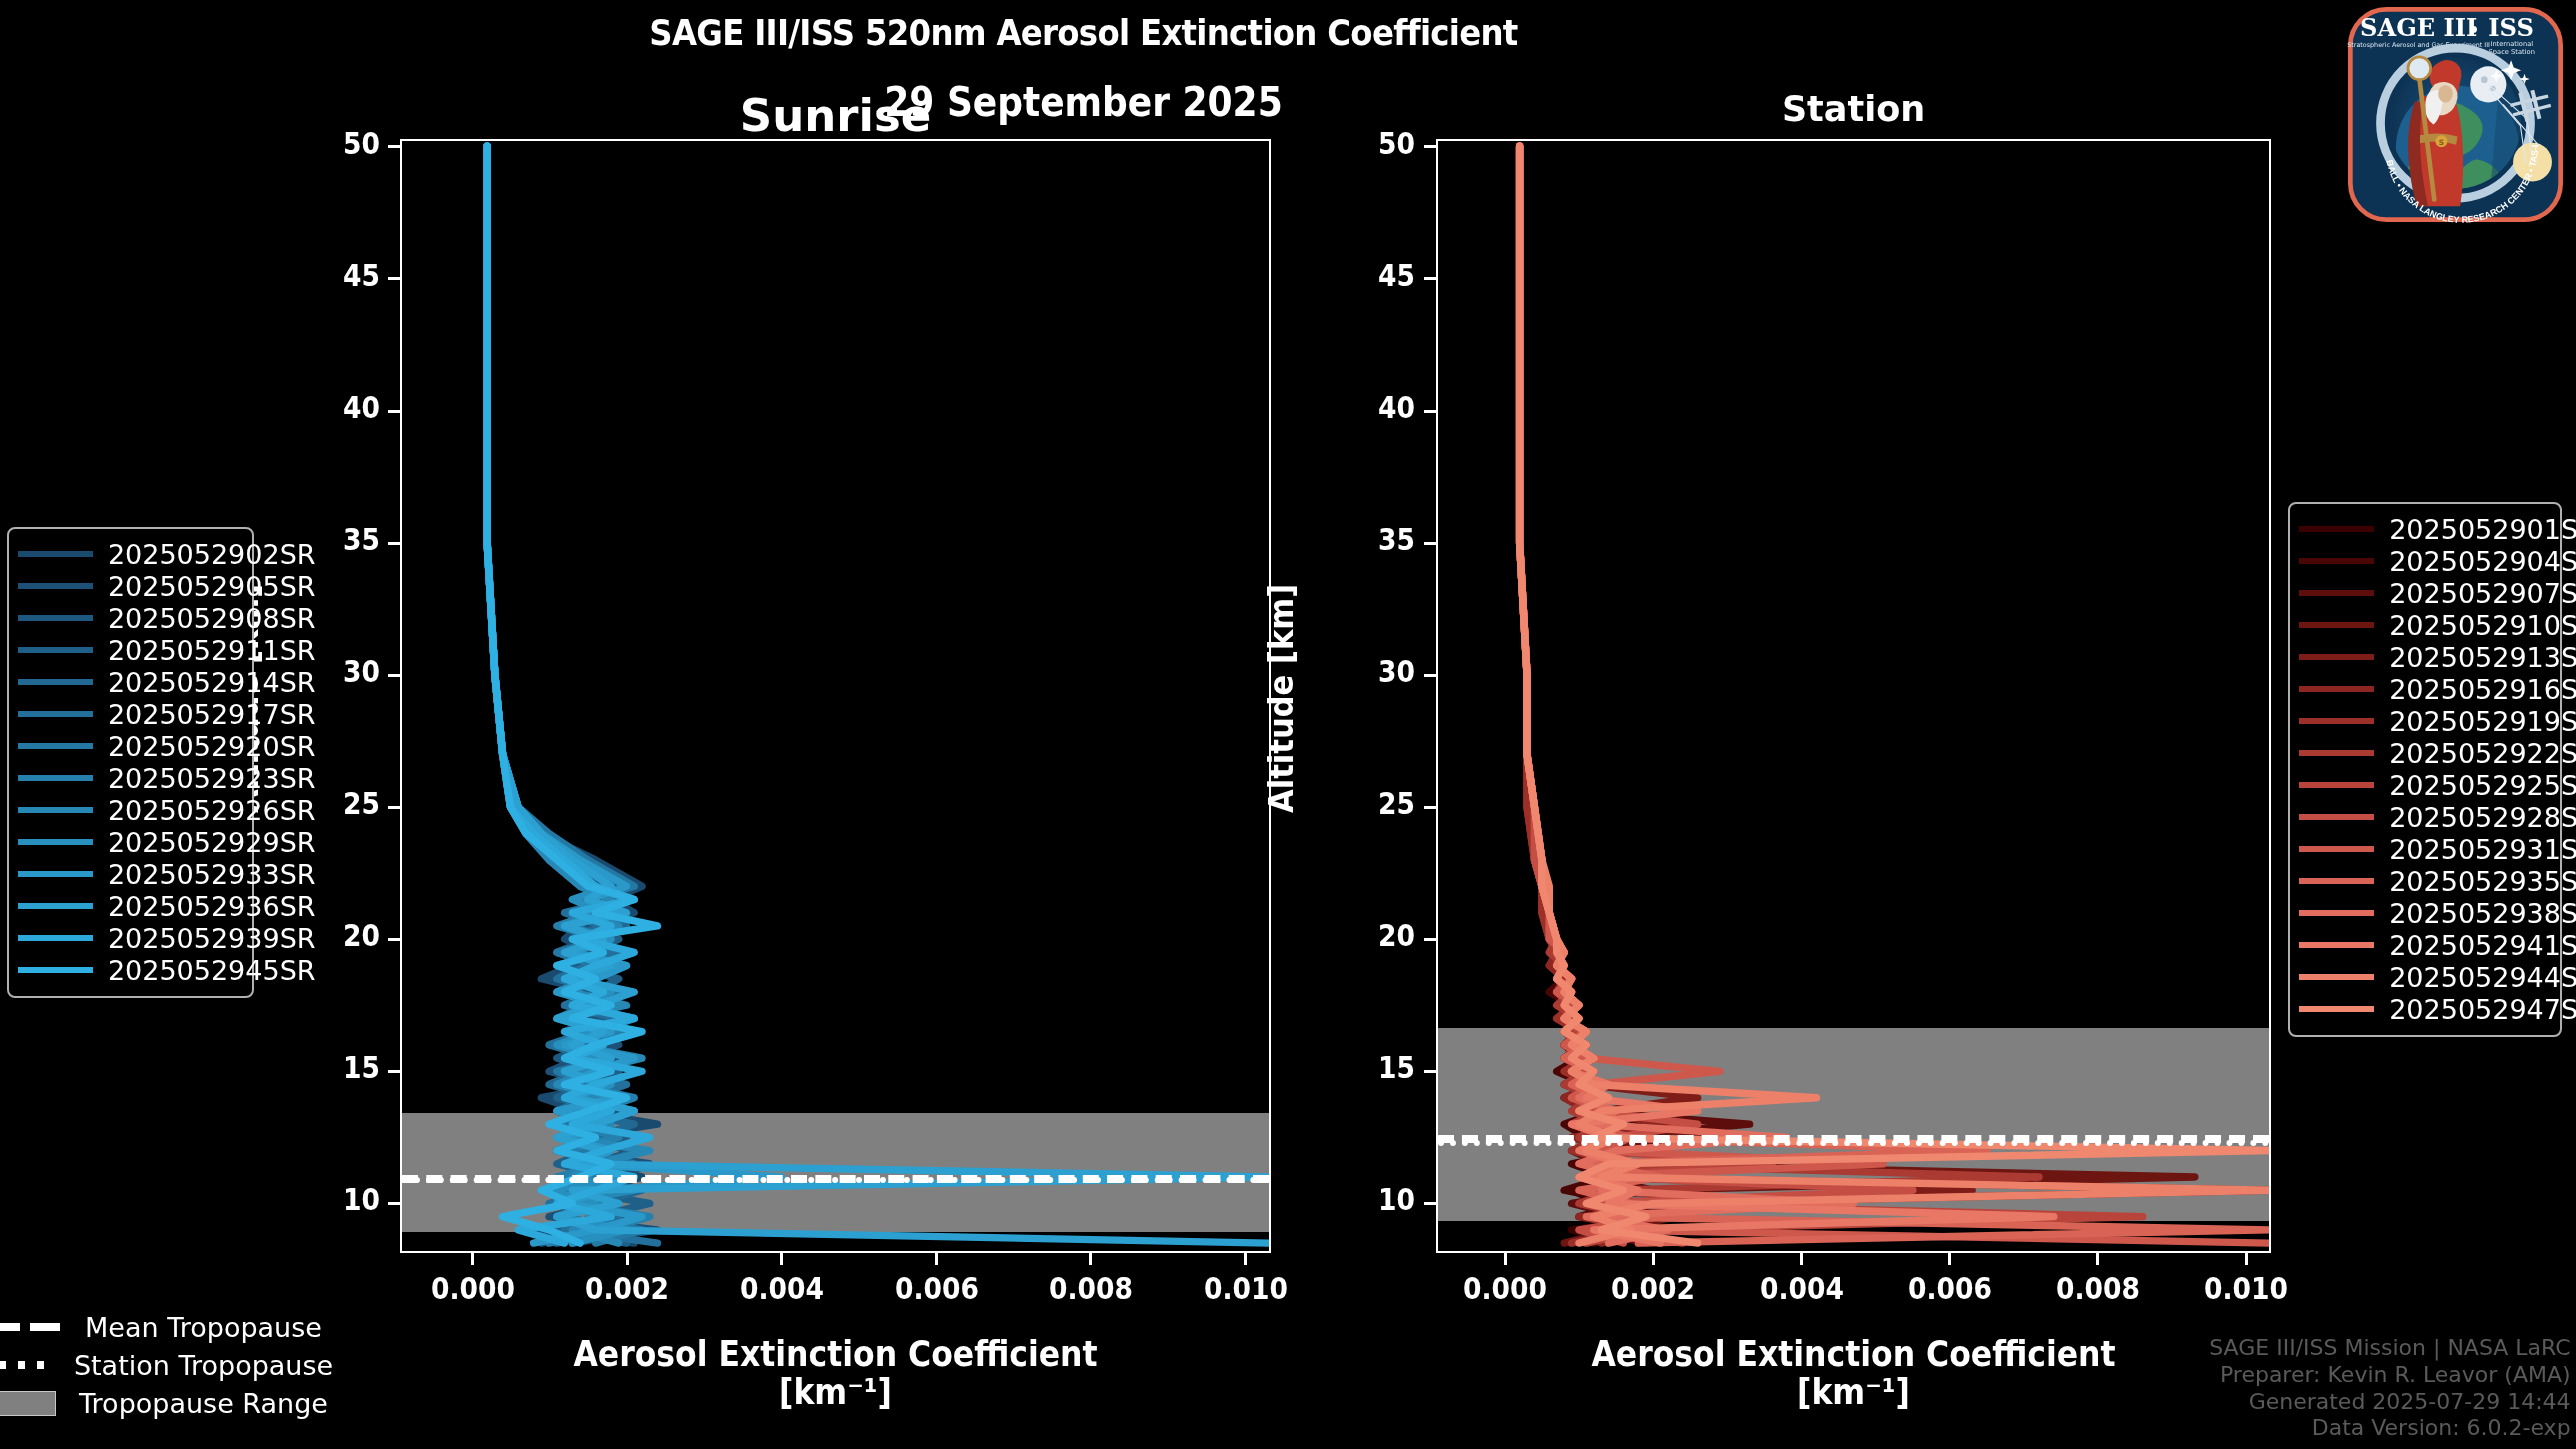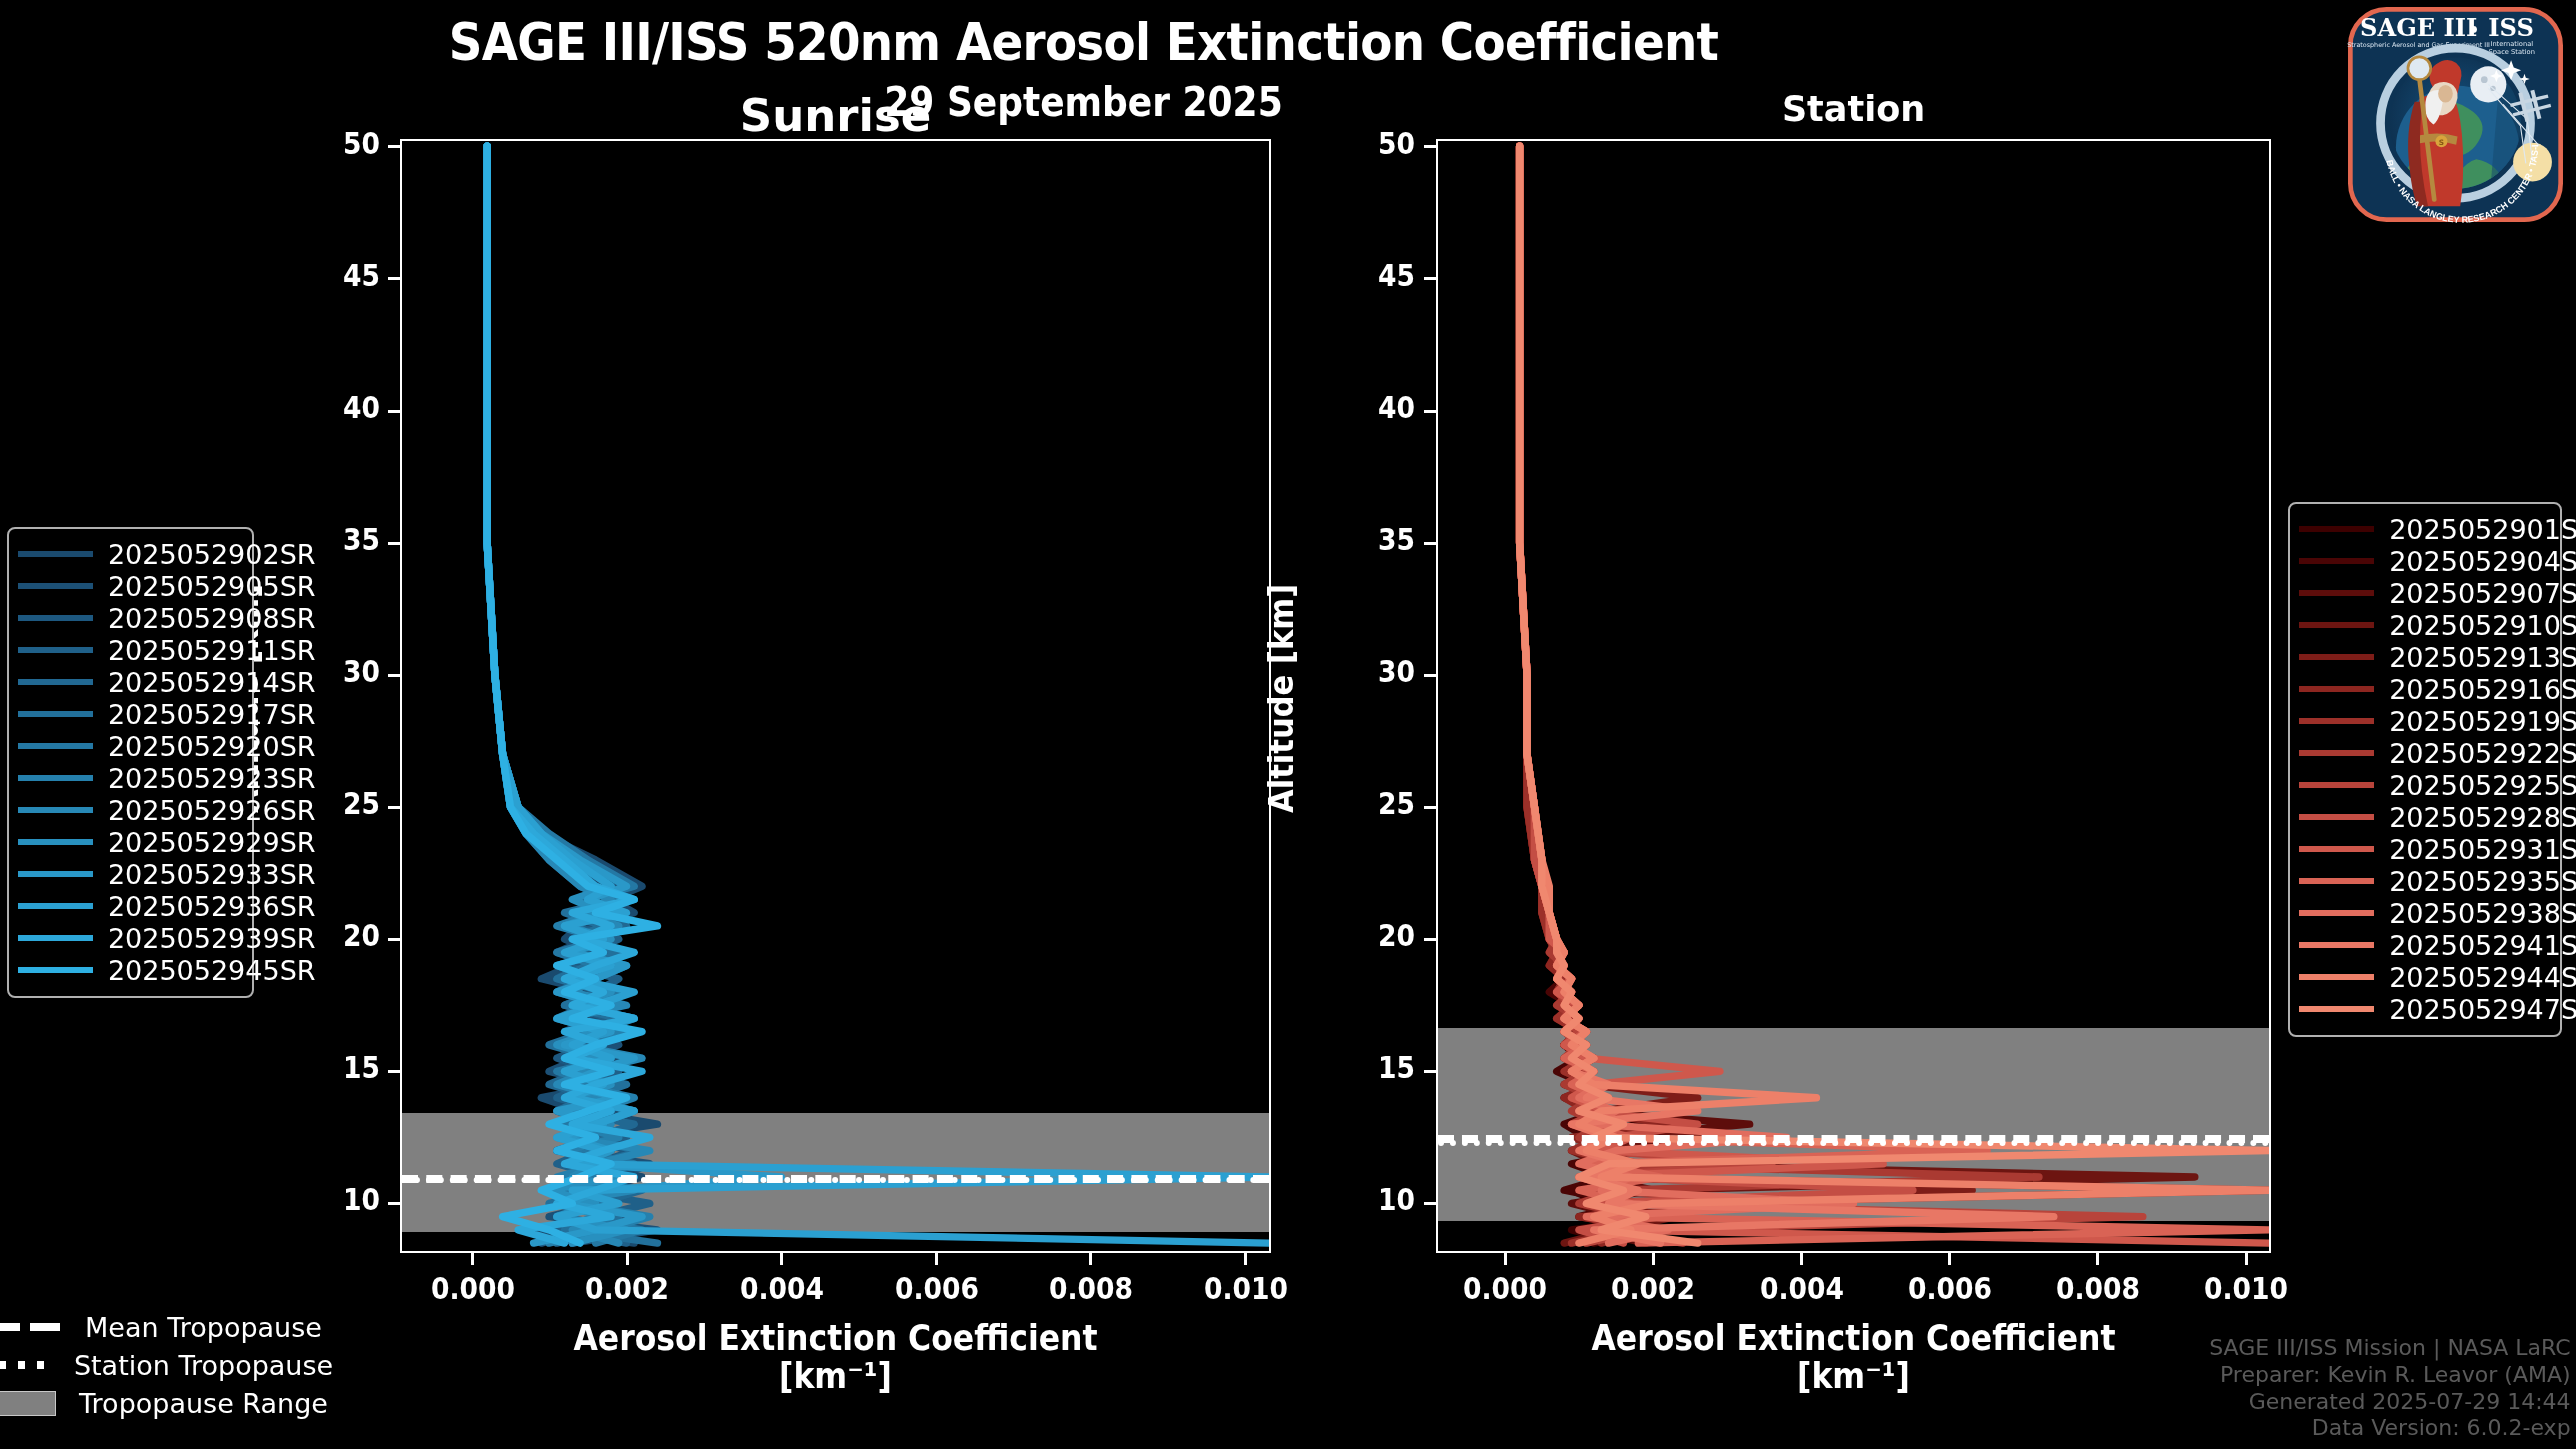--- a/index.html
+++ b/index.html
@@ -1,21 +1,21 @@
 <!DOCTYPE html>
 <html style="font-size:10.7px"><head>
 <meta charset="utf-8">
 <style>
   html,body{margin:0;padding:0;background:#000;}
   body{width:2576px;height:1449px;position:relative;overflow:hidden;
        font-family:"DejaVu Sans","Liberation Sans",sans-serif;color:#fff;}
 
   
   #main-title{position:absolute;left:0;top:12px;width:2167px;text-align:center;
-      font-size:52px;font-weight:bold;letter-spacing:-0.7px;font-family:"DejaVu Sans Condensed","Liberation Sans",sans-serif;}
+      font-size:36px;font-weight:bold;letter-spacing:-0.7px;font-family:"DejaVu Sans Condensed","Liberation Sans",sans-serif;}
   #date-title{position:absolute;left:0;top:79px;width:2167px;text-align:center;
       font-size:40px;font-weight:bold;font-family:"DejaVu Sans Condensed","Liberation Sans",sans-serif;}
   #sunrise-title{position:absolute;left:400px;top:89px;width:871px;text-align:center;
       font-size:45px;font-weight:bold;}
   #sunset-title{position:absolute;left:1436px;top:89px;width:835px;text-align:center;
       font-size:35px;font-weight:bold;}
 
   
   .plot{position:absolute;box-sizing:border-box;border:2.7px solid #fff;background:#000;overflow:hidden;}
   #plot-sunrise{left:400px;top:139px;width:871px;height:1114px;}
@@ -32,21 +32,21 @@
   .ytlabel{position:absolute;text-align:right;font-size:29.5px;font-weight:bold;
            font-family:"DejaVu Sans Condensed","Liberation Sans",sans-serif;}
   .xtick{position:absolute;width:2.7px;height:12px;background:#fff;}
   .xtlabel{position:absolute;text-align:center;font-size:29.5px;font-weight:bold;
            font-family:"DejaVu Sans Condensed","Liberation Sans",sans-serif;}
 
   .ylabel{position:absolute;font-size:34px;font-weight:bold;
           transform:rotate(-90deg);transform-origin:left top;white-space:nowrap;
           font-family:"DejaVu Sans Condensed","Liberation Sans",sans-serif;}
   .xlabel{position:absolute;text-align:center;font-size:35px;font-weight:bold;line-height:1.08;
-          font-family:"DejaVu Sans Condensed","Liberation Sans",sans-serif;}
+          font-family:"DejaVu Sans Condensed","Liberation Sans",sans-serif;margin-top:16px;}
 
   
   .legend{position:absolute;box-sizing:border-box;background:#000;
           border:2px solid #b0b0b0;border-radius:8px;padding:9.4px 12px 9.4px 9.4px;}
   .legrow{display:flex;align-items:center;height:32px;}
   .legswatch{width:75px;height:6px;flex:0 0 75px;margin-right:14.8px;}
   .legtext{font-size:27px;white-space:nowrap;}
   #legend-sunrise{left:6.7px;top:527px;width:247px;}
   #legend-sunset{left:2288px;top:502px;width:274px;}
 

